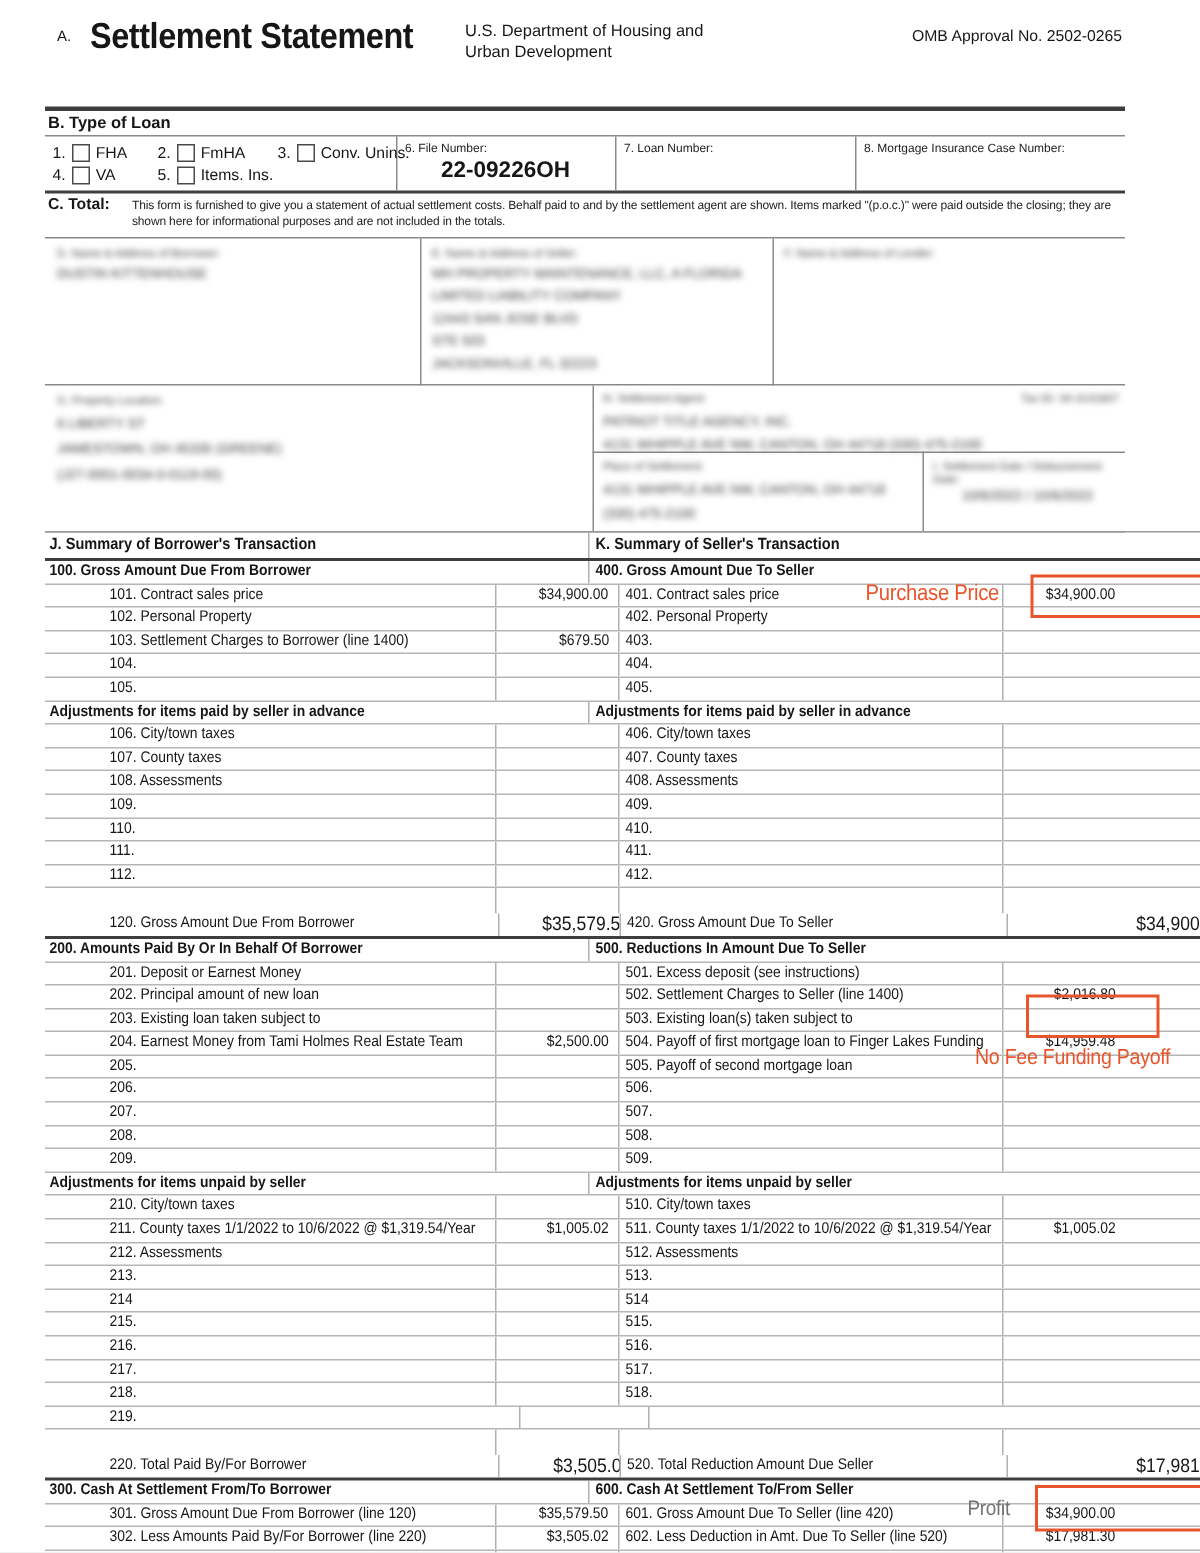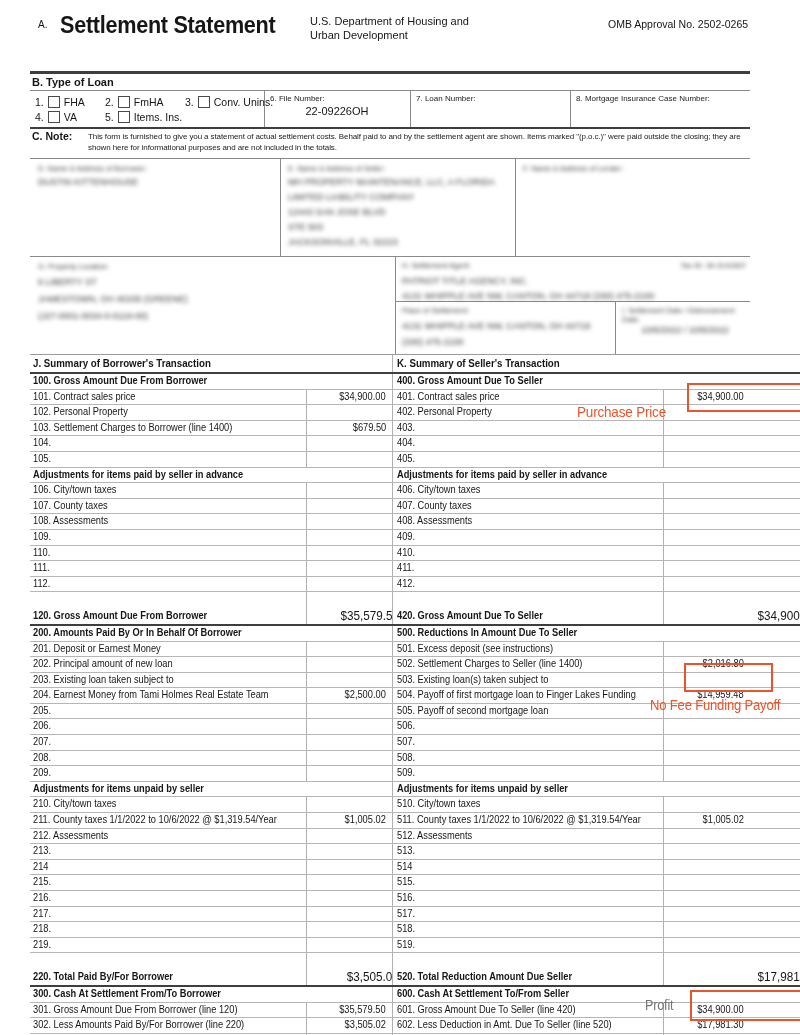--- a/index.html
+++ b/index.html
@@ -18,21 +18,21 @@
   
   .rule-b{left:30px;top:71px;width:720px;height:2.5px;background:#3e3e3e;}
   .b-title{left:32px;top:76px;font-size:11px;font-weight:bold;}
   .b-box{left:30px;top:90px;width:720px;height:36px;border-top:1px solid #8a8a8a;border-bottom:2.5px solid #3e3e3e;}
   .vline{position:absolute;width:1px;background:#8a8a8a;top:0;bottom:0;}
   .optrow{position:absolute;left:5px;font-size:10.5px;display:flex;align-items:center;}
   .optrow .opt{display:flex;align-items:center;}
   .cb{display:inline-block;width:10px;height:10px;border:1px solid #4a4a4a;background:#fff;
       font-size:9px;line-height:10px;text-align:center;margin:0 4px 0 4px;color:#111;}
   .cell-label{position:absolute;font-size:8px;color:#222;}
-  .file-num{position:absolute;left:234px;top:14px;width:146px;text-align:center;font-size:11px;}
+  .file-num{position:absolute;left:234px;top:14px;width:146px;text-align:center;font-size:15px;font-weight:bold;}
 
   
   .c-label{left:32px;top:130px;font-size:10.5px;font-weight:bold;}
   .c-text{left:88px;top:132px;width:662px;font-size:8px;line-height:10.6px;letter-spacing:-0.1px;color:#222;}
 
   
   .blurbox{border-top:1px solid #8a8a8a;}
   .blur{filter:blur(2.3px);color:#3a3a3a;}
   .blab{font-size:7.5px;}
   .bln{font-size:9px;}
@@ -40,28 +40,28 @@
   
   .tbl{left:30px;top:354px;width:780px;}
   .trow{position:relative;display:flex;height:14.6px;border-bottom:1px solid #b6b6b6;overflow:hidden;}
   .trow.head{height:17px;border-top:1px solid #9a9a9a;border-bottom:2.5px solid #3e3e3e;}
   .trow.spacer{height:17px;border-bottom:none;}
   .trow.total{border-bottom:2.5px solid #3e3e3e;}
   .trow.cash{height:28px;border-bottom:2.5px solid #3e3e3e;}
   .c{overflow:hidden;font-size:10.3px;line-height:14.4px;box-sizing:border-box;}
   .head .c,.sect .c{font-weight:bold;}
   .head .c{font-size:10.8px;line-height:16px;}
-  .lcell{width:276px;padding-left:3px;}
+  .lcell{width:276px;padding-left:3px;margin-left:40px;}
   .lamt{width:86px;border-left:1px solid #b0b0b0;text-align:right;padding-right:6px;}
   .rcell{width:271px;border-left:1px solid #b0b0b0;padding-left:4px;}
   .ramt{width:147px;border-left:1px solid #b0b0b0;text-align:right;padding-right:66px;}
   .lwide{width:362px;padding-left:3px;}
   .rwide{width:418px;border-left:1px solid #b0b0b0;padding-left:4px;}
   .amtx{display:inline-block;transform:scaleX(0.9);transform-origin:100% 50%;white-space:nowrap;}
-  .total .c{font-weight:bold;}
+  .total .c{font-weight:normal;}
   .total .lamt,.total .ramt{font-weight:normal;font-size:13px;padding-right:0;}
   .total .lamt .amtx{margin-right:-7px;}
   .total .ramt .amtx{margin-right:-6px;}
   .cash .c{display:flex;align-items:center;line-height:28px;}
   .cash .lamt,.cash .ramt{font-size:12.5px;justify-content:flex-end;}
   .cash .lamt{padding-right:5px;}
   .cash .ramt{padding-right:64px;}
   .cashlab{font-weight:bold;width:78px;flex:none;}
 
   
@@ -115,21 +115,21 @@
           <span class="cb"></span>
           <span>Items. Ins.</span>
         </span>
       </div>
     <div class="cell-label" style="left:240px;top:3px">6. File Number:</div>
     <div class="file-num">22-09226OH</div>
     <div class="cell-label" style="left:386px;top:3px">7. Loan Number:</div>
     <div class="cell-label" style="left:546px;top:3px">8. Mortgage Insurance Case Number:</div>
   </div>
 
-  <div class="abs c-label">C. Note:</div>
+  <div class="abs c-label">C. Total:</div>
   <div class="abs c-text">This form is furnished to give you a statement of actual settlement costs. Behalf paid to and by the settlement agent are shown. Items marked "(p.o.c.)" were paid outside the closing; they are shown here for informational purposes and are not included in the totals.</div>
 
   <div class="abs blurbox" style="left:30px;top:158px;width:720px;height:98px;">
     <div class="vline" style="left:250px;background:#8a8a8a"></div>
     <div class="vline" style="left:485px;background:#8a8a8a"></div>
     <div class="blur">
       <div class="abs blab" style="left:8px;top:5px">D. Name &amp; Address of Borrower:</div>
       <div class="abs bln nw" style="left:8px;top:18px">DUSTIN KITTENHOUSE</div>
       <div class="abs blab" style="left:258px;top:5px">E. Name &amp; Address of Seller:</div>
       <div class="abs bln nw" style="left:258px;top:18px;width:225px;overflow:hidden">MH PROPERTY MAINTENANCE, LLC, A FLORIDA</div>
@@ -370,21 +370,20 @@
       </div>
       <div class="trow item">
         <div class="c lcell"><span class="cond">218.</span></div>
         <div class="c lamt"><span class="amtx"></span></div>
         <div class="c rcell"><span class="cond">518.</span></div>
         <div class="c ramt"><span class="amtx"></span></div>
       </div>
       <div class="trow item">
         <div class="c lcell"><span class="cond">219.</span></div>
         <div class="c lamt"><span class="amtx"></span></div>
-        <div class="c rcell"><span class="cond">519.</span></div>
         <div class="c ramt"><span class="amtx"></span></div>
       </div>
       <div class="trow spacer">
         <div class="c lcell"><span class="cond"></span></div>
         <div class="c lamt"><span class="amtx"></span></div>
         <div class="c rcell"><span class="cond"></span></div>
         <div class="c ramt"><span class="amtx"></span></div>
       </div>
       <div class="trow total">
         <div class="c lcell"><span class="cond">220. Total Paid By/For Borrower</span></div>
@@ -421,20 +420,20 @@
           <span class="cashlab">603. Cash</span>
           <span>To</span>
           <span>From Seller</span>
         </div>
         <div class="c ramt">
           <span class="amtx">$16,918.70</span>
         </div>
       </div>
     </div>
 
-  <div class="ann" style="left: 556px; top: 387px; width: 120px; text-align: right; color: rgb(232, 84, 43); margin-top: 16px;"><span class="cond">Purchase Price</span></div>
+  <div class="ann" style="left: 556px; top: 387px; width: 120px; text-align: right; color: rgb(232, 84, 43);"><span class="cond">Purchase Price</span></div>
   <div class="annbox" style="left: 687px; top: 383px; width: 121px; height: 25px; border-color: rgb(232, 84, 43);"></div>
   <div class="ann" style="left: 617px; top: 697px; width: 178px; text-align: right; font-size: 14.5px; color: rgb(232, 84, 43);"><span class="cond">No Fee Funding Payoff</span></div>
   <div class="annbox" style="left: 684px; top: 663px; width: 85px; height: 25px; border-color: rgb(232, 84, 43);"></div>
   <div class="ann" style="left: 636px; top: 997px; width: 50px; text-align: center; font-size: 14px; color: #737373;"><span class="cond">Profit</span></div>
   <div class="annbox" style="left: 690px; top: 990px; width: 108px; height: 27px; border-color: rgb(232, 84, 43);"></div>
 
 </div>
 
 </body></html>

